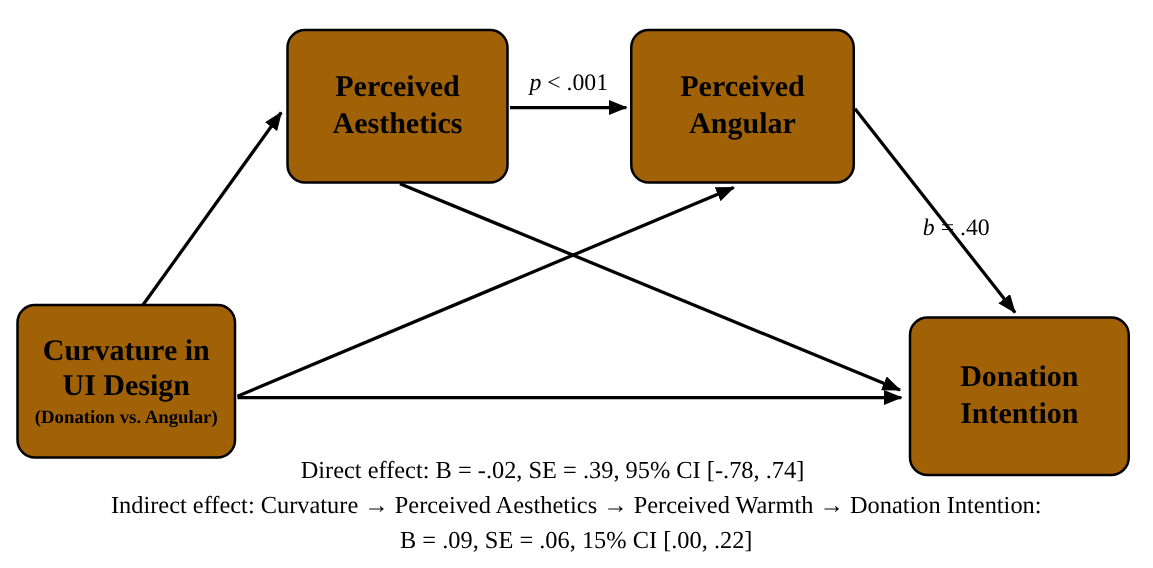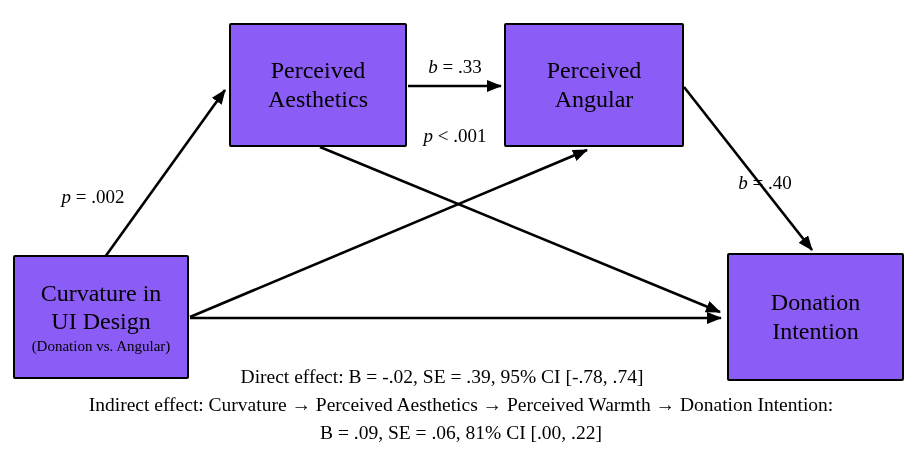--- a/index.html
+++ b/index.html
@@ -9,26 +9,26 @@
     background:#ffffff;
     color:#000000;
     font-family:"Liberation Serif", serif;
     overflow:hidden;
   }
   svg.arrow-layer{position:absolute;left:0;top:0;}
   .node{
     position:absolute;
     box-sizing:border-box;
     border:2.5px solid #000000;
-    border-radius:2px;
-    background:#8b5cf6;
+    border-radius:15px;
+    background:#a16207;
     display:flex;flex-direction:column;
     align-items:center;justify-content:center;
     text-align:center;
-    font-size:24px;line-height:1.2;
+    font-size:24px;line-height:1.2;font-weight:bold;
   }
   .node .sub{font-size:15px;line-height:1.15;margin-top:2px;}
   .plabel{
     position:absolute;
     text-align:center;
     font-size:19px;line-height:23px;
     white-space:pre;
   }
   .plabel .stat-var{font-style:italic;}
   .notes{
@@ -51,21 +51,21 @@
       </marker>
     </defs>
     <line x1="105" y1="257" x2="225" y2="90" stroke="#000" stroke-width="2.6" marker-end="url(#ah)"></line>
     <line x1="408" y1="86" x2="501" y2="86" stroke="#000" stroke-width="2.6" marker-end="url(#ah)"></line>
     <line x1="190" y1="317" x2="587" y2="150" stroke="#000" stroke-width="2.6" marker-end="url(#ah)"></line>
     <line x1="320" y1="147" x2="720" y2="312" stroke="#000" stroke-width="2.6" marker-end="url(#ah)"></line>
     <line x1="684" y1="87" x2="812" y2="250" stroke="#000" stroke-width="2.6" marker-end="url(#ah)"></line>
     <line x1="190" y1="318" x2="721" y2="318" stroke="#000" stroke-width="2.6" marker-end="url(#ah)"></line>
   </svg>
 
-  <div class="node" style="left:13px;top:255px;width:176px;height:124px;">
+  <div class="node" style="left:13px;top:243px;width:176px;height:124px;">
     <div>Curvature in</div>
     <div>UI Design</div>
     <div class="sub">(Donation vs. Angular)</div>
   </div>
 
   <div class="node" style="left:229px;top:23px;width:178px;height:124px;">
     <div>Perceived</div>
     <div>Aesthetics</div>
   </div>
 
@@ -73,31 +73,29 @@
     <div>Perceived</div>
     <div>Angular</div>
   </div>
 
   <div class="node" style="left:727px;top:253px;width:177px;height:128px;">
     <div>Donation</div>
     <div>Intention</div>
   </div>
 
   <div class="plabel" style="left:33px;top:139px;width:120px;">
-    <div><span class="stat-var">p</span><span> = .002</span></div>
   </div>
 
   <div class="plabel" style="left:395px;top:9px;width:120px;">
-    <div><span class="stat-var">b</span><span> = .33</span></div>
     <div><span class="stat-var">p</span><span> &lt; .001</span></div>
   </div>
 
   <div class="plabel" style="left:705px;top:125px;width:120px;">
     <div><span class="stat-var">b</span><span> = .40</span></div>
   </div>
 
   <div class="notes">
     <div class="note-line shift-left">Direct effect: B = -.02, SE = .39, 95% CI [-.78, .74]</div>
     <div class="note-line">Indirect effect: Curvature → Perceived Aesthetics → Perceived Warmth → Donation Intention:</div>
-    <div class="note-line">B = .09, SE = .06, 81% CI [.00, .22]</div>
+    <div class="note-line">B = .09, SE = .06, 15% CI [.00, .22]</div>
   </div>
 
 </div>
 
 </body></html>

